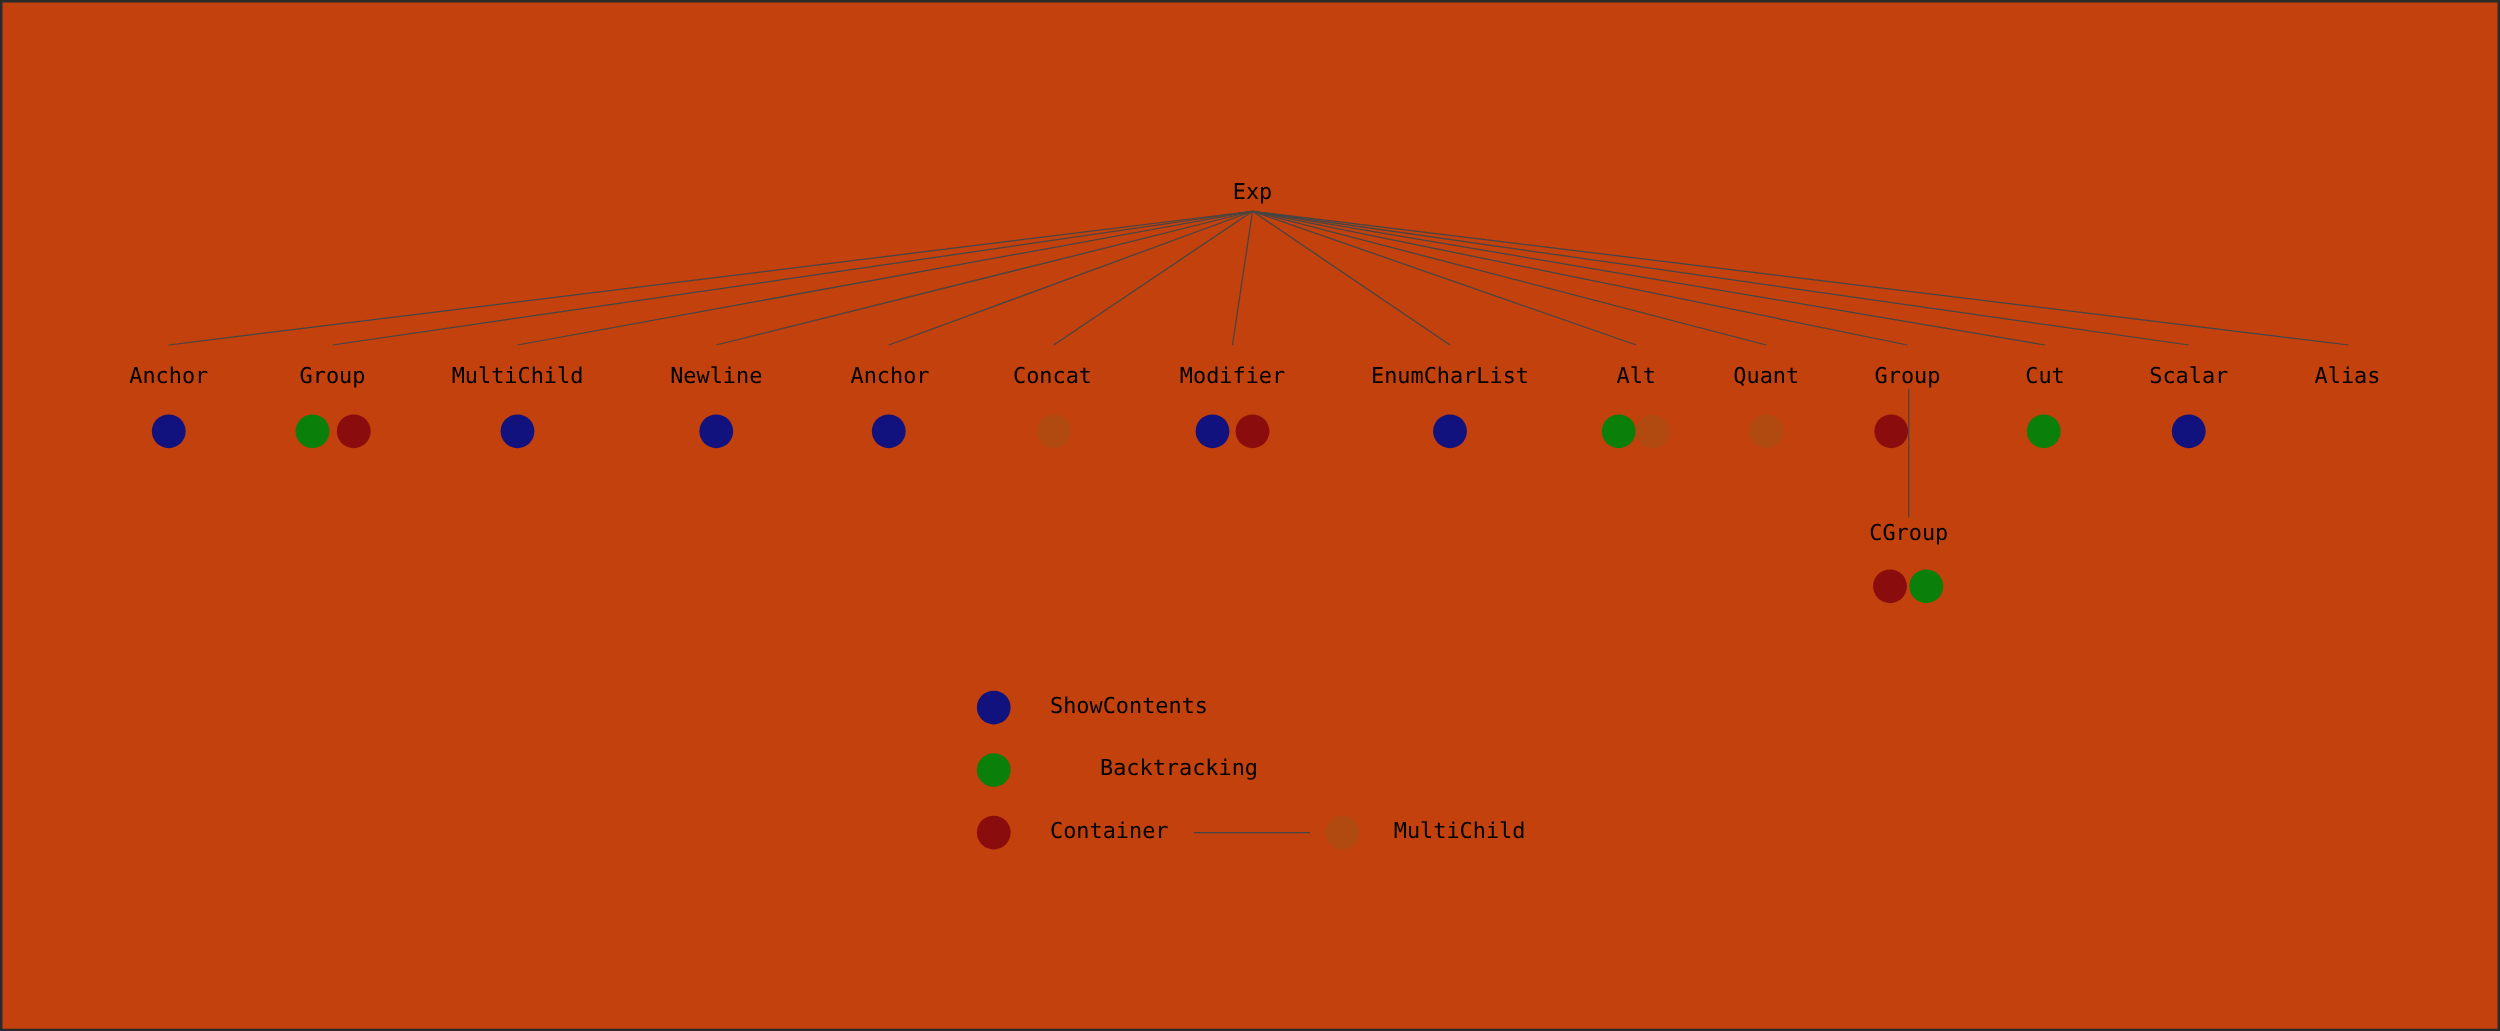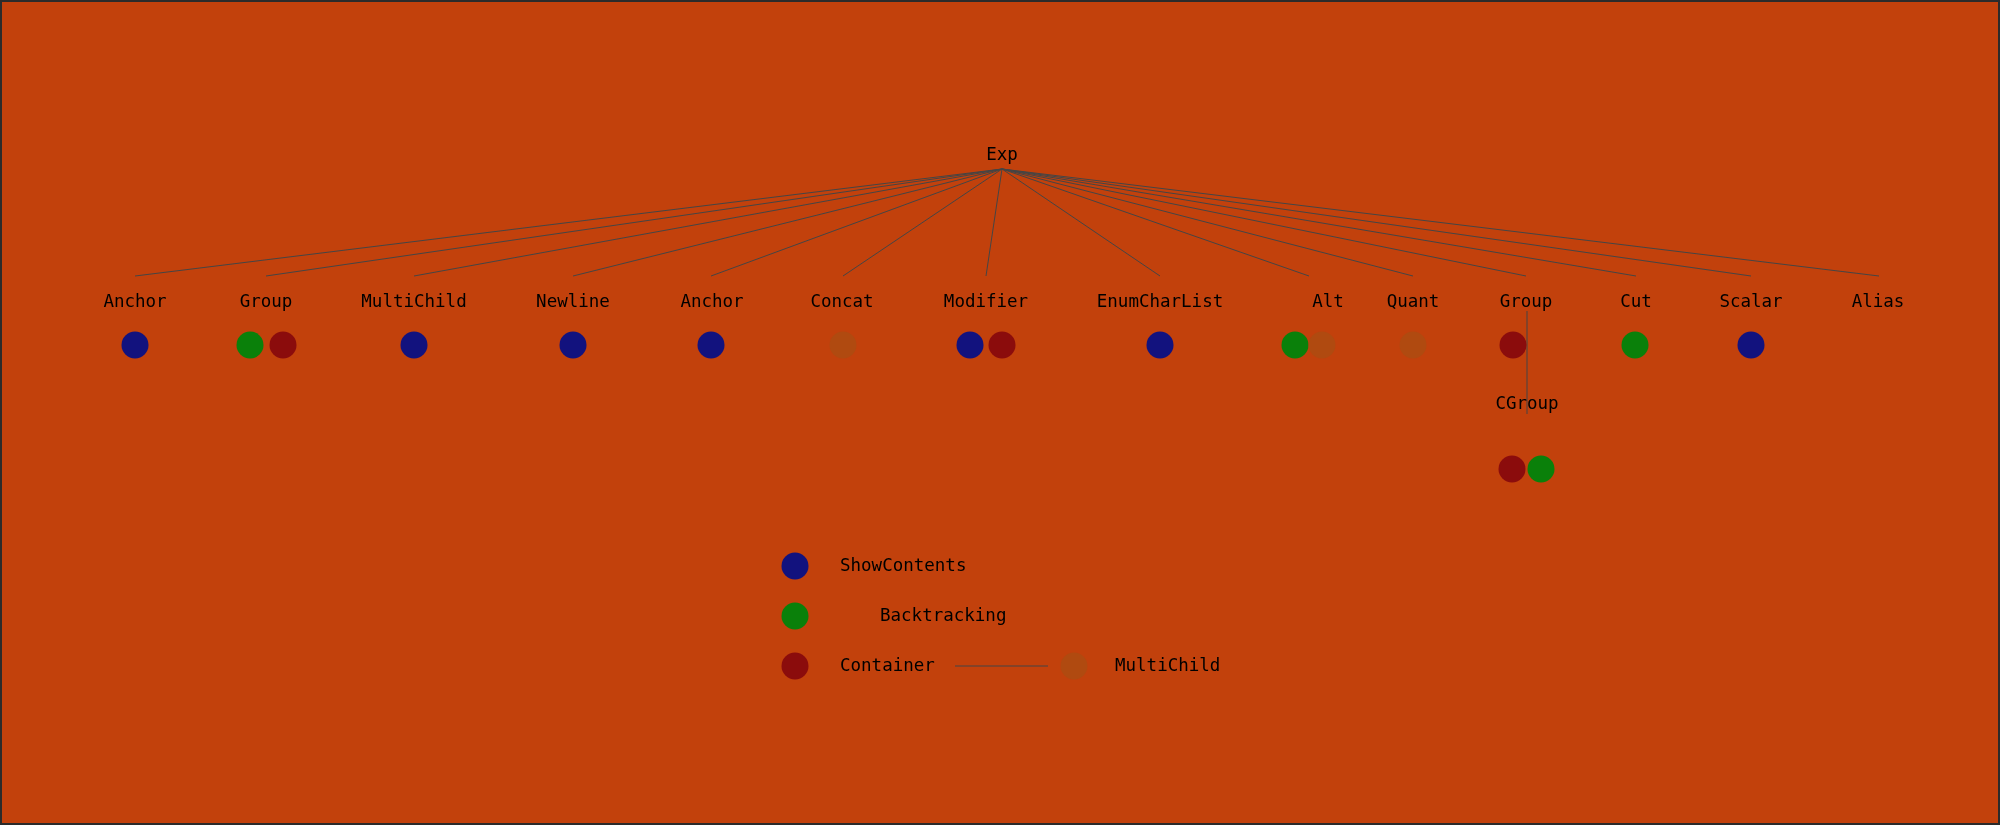--- a/index.html
+++ b/index.html
@@ -72,28 +72,28 @@
   <div class="lbl" style="left:1000px; top:153px;">Exp</div>
 
   <div class="lbl" style="left:133px;  top:300px;">Anchor</div>
   <div class="lbl" style="left:264px;  top:300px;">Group</div>
   <div class="lbl" style="left:412px;  top:300px;">MultiChild</div>
   <div class="lbl" style="left:571px;  top:300px;">Newline</div>
   <div class="lbl" style="left:710px;  top:300px;">Anchor</div>
   <div class="lbl" style="left:840px;  top:300px;">Concat</div>
   <div class="lbl" style="left:984px;  top:300px;">Modifier</div>
   <div class="lbl" style="left:1158px; top:300px;">EnumCharList</div>
-  <div class="lbl" style="left:1307px; top:300px;margin-left:19px;">Alt</div>
+  <div class="lbl" style="left:1307px; top:300px;">Alt</div>
   <div class="lbl" style="left:1411px; top:300px;">Quant</div>
   <div class="lbl" style="left:1524px; top:300px;">Group</div>
   <div class="lbl" style="left:1634px; top:300px;">Cut</div>
   <div class="lbl" style="left:1749px; top:300px;">Scalar</div>
   <div class="lbl" style="left:1876px; top:300px;">Alias</div>
 
-  <div class="lbl" style="left:1525px; top:402px;">CGroup</div>
+  <div class="lbl" style="left:1525px; top:426px;">CGroup</div>
 
   <span class="dot" style="left: 133px; top: 343px; background-color: rgb(18, 18, 126);"></span>
   <span class="dot" style="left: 248px; top: 343px; background-color: rgb(10, 128, 10);"></span>
   <span class="dot" style="left: 281px; top: 343px; background-color: rgb(139, 12, 12);"></span>
   <span class="dot" style="left: 412px; top: 343px; background-color: rgb(18, 18, 126);"></span>
   <span class="dot" style="left: 571px; top: 343px; background-color: rgb(18, 18, 126);"></span>
   <span class="dot" style="left: 709px; top: 343px; background-color: rgb(18, 18, 126);"></span>
   <span class="dot" style="left: 841px; top: 343px; background-color: rgb(176, 74, 16);"></span>
   <span class="dot" style="left: 968px; top: 343px; background-color: rgb(18, 18, 126);"></span>
   <span class="dot" style="left: 1000px; top: 343px; background-color: rgb(139, 12, 12);"></span>

